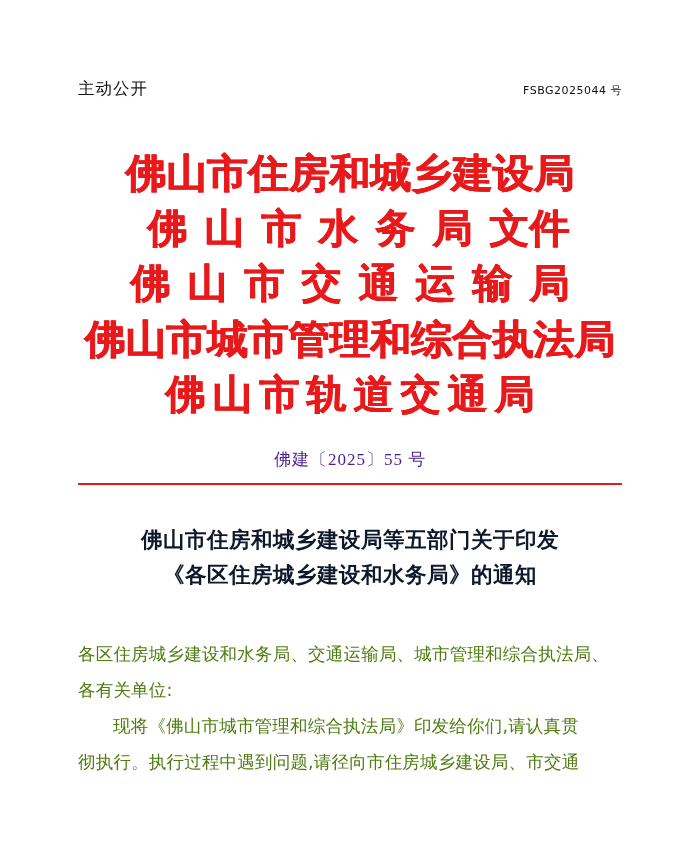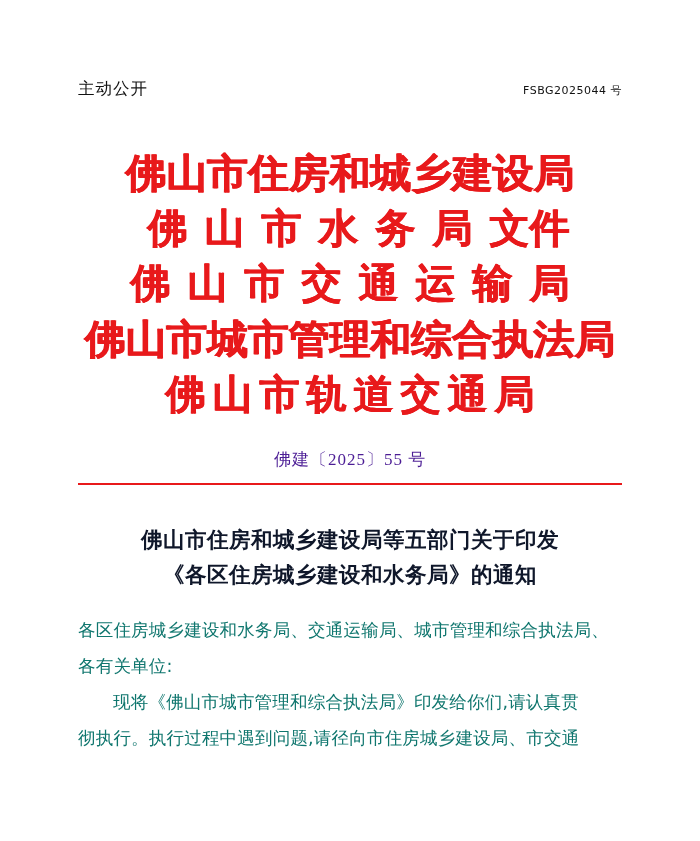--- a/index.html
+++ b/index.html
@@ -85,24 +85,24 @@
     margin-top: 38px;
     text-align: center;
     font-family: "DejaVu Sans", "Liberation Sans", sans-serif;
     font-weight: 700;
     font-size: 21.5px;
     line-height: 1.62;
     color: #0f172a;
     letter-spacing: 0.5px;
   }
   .body-block {
-    margin-top: 20px;
+    margin-top: 44px;
     font-size: 17.5px;
     line-height: 2.05;
-    color: #0f766e;
+    color: #4d7c0f;
     font-family: "DejaVu Sans", "Liberation Sans", sans-serif;
     letter-spacing: 0.2px;
   }
   .body-p {
     margin: 0;
   }
   .body-p.indent {
     text-indent: 2em;
   }
 </style>

